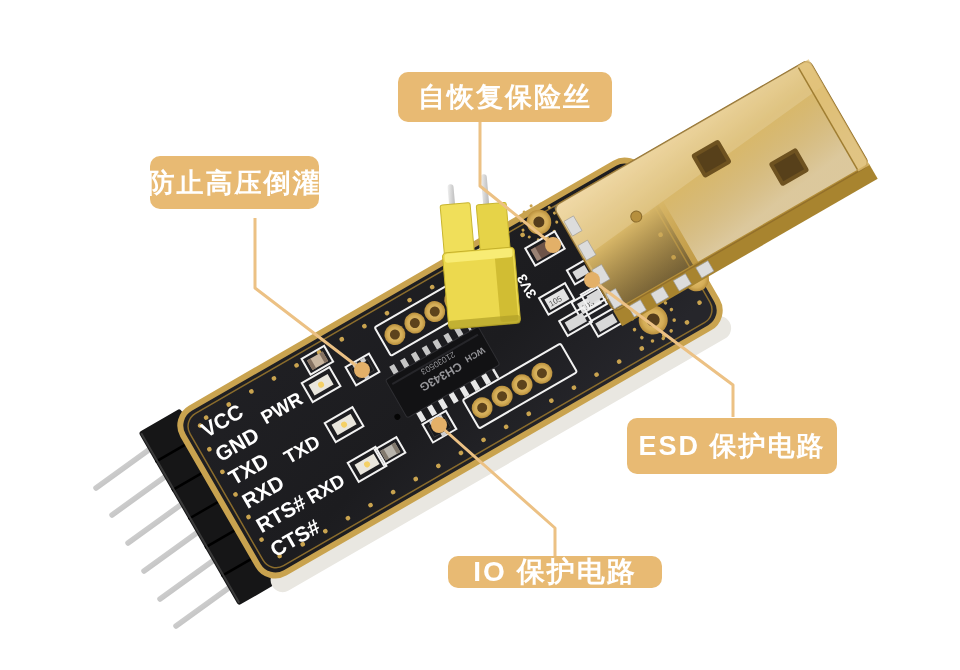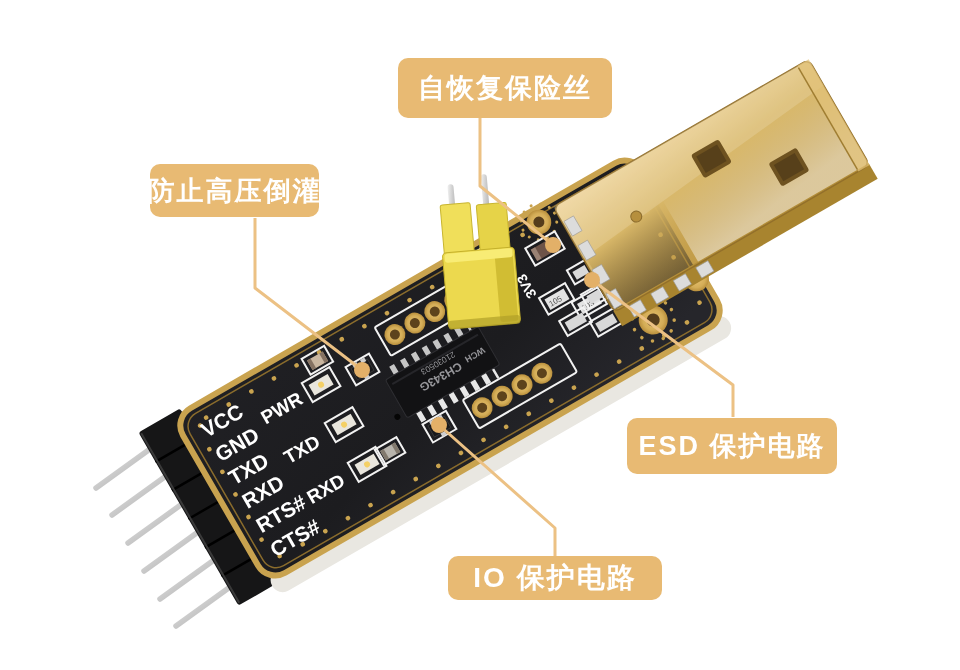--- a/index.html
+++ b/index.html
@@ -2,24 +2,24 @@
 <html><head>
 <meta charset="utf-8">
 <style>
   html,body{margin:0;padding:0;background:#ffffff;}
   #stage{position:relative;width:960px;height:670px;background:#ffffff;overflow:hidden;
          font-family:"Liberation Sans",sans-serif;}
   #scene{position:absolute;left:0;top:0;}
   .callout{position:absolute;display:flex;align-items:center;justify-content:center;
     background:#e8ba73;color:#ffffff;font-weight:700;font-size:27px;letter-spacing:2px;
     border-radius:10px;white-space:nowrap;}
-  #c-fuse{left:398px;top:58px;width:214px;height:60px;}
-  #c-backflow{left:150px;top:164px;width:169px;height:53px;}
+  #c-fuse{left:398px;top:72px;width:214px;height:50px;}
+  #c-backflow{left:150px;top:156px;width:169px;height:53px;}
   #c-esd{left:627px;top:418px;width:210px;height:56px;}
-  #c-io{left:448px;top:556px;width:214px;height:44px;font-size:28px;}
+  #c-io{left:448px;top:556px;width:214px;height:32px;font-size:28px;}
   text{font-family:"Liberation Sans",sans-serif;}
 </style>
 </head>
 <body>
 
 <div id="stage">
 
 <svg id="scene" width="960" height="670" viewBox="0 0 960 670">
   <defs>
     <linearGradient id="gPin" x1="0" y1="0" x2="1" y2="1">

